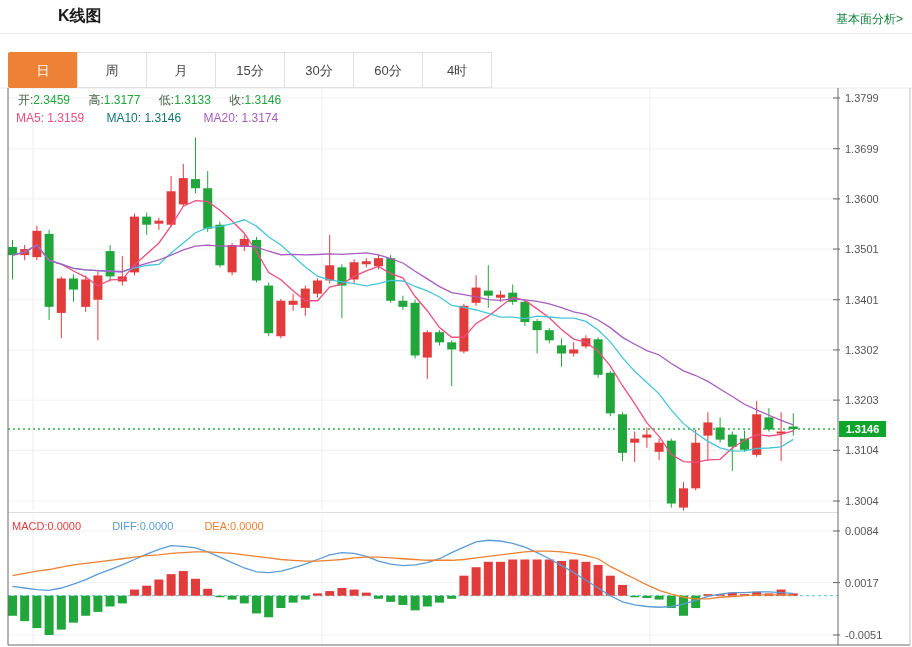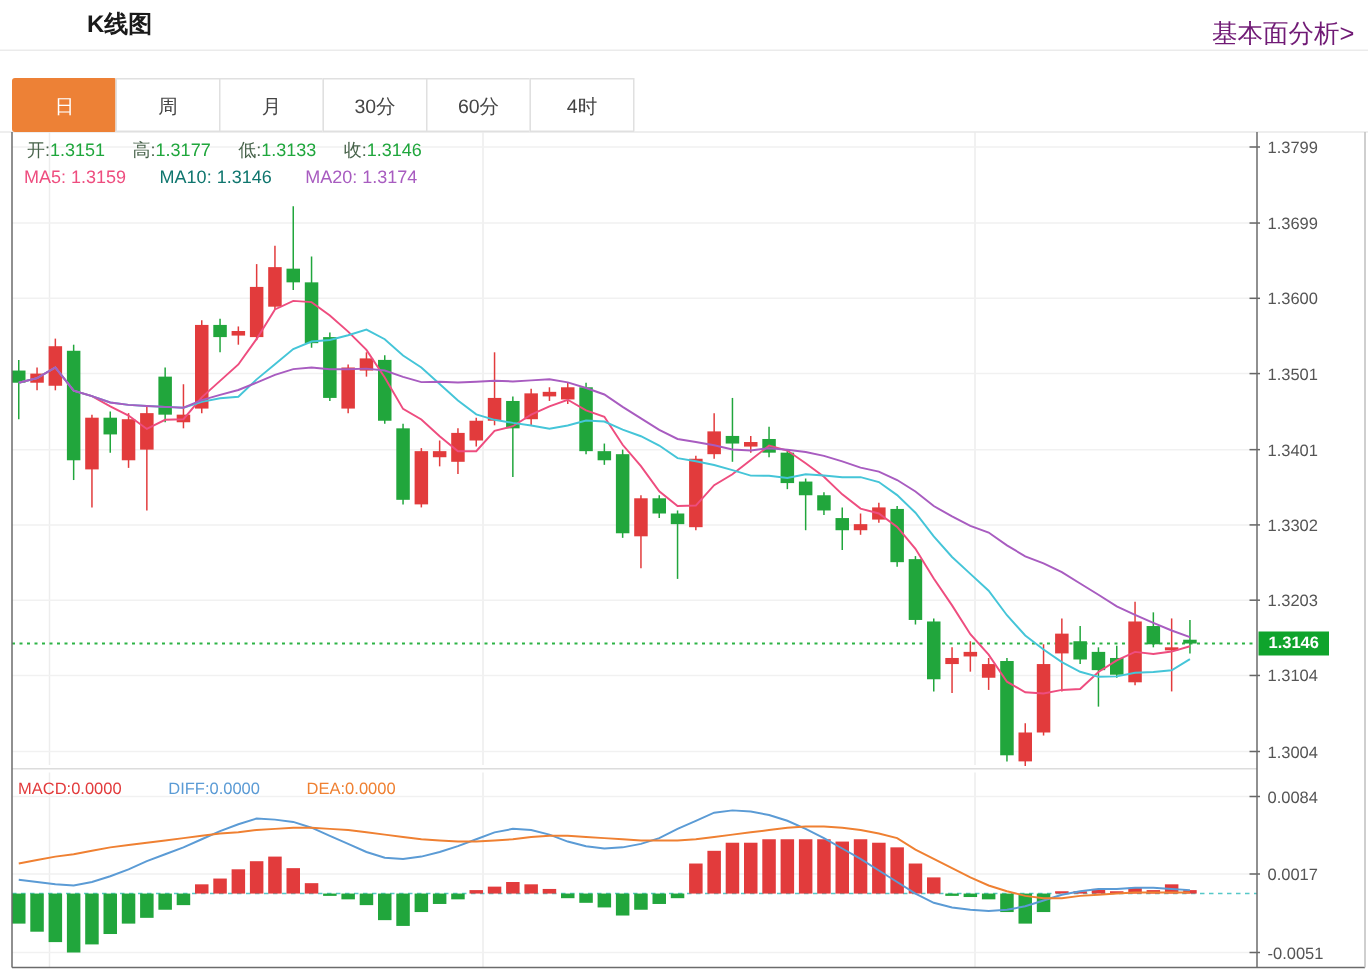--- a/index.html
+++ b/index.html
@@ -1,21 +1,21 @@
 <!DOCTYPE html>
 <html><head>
 <meta charset="utf-8">
 <style>
   html,body{margin:0;padding:0;background:#fff;}
   body{width:912px;height:647px;position:relative;overflow:hidden;
        font-family:"Liberation Sans","DejaVu Sans",sans-serif;}
   .layer{position:absolute;z-index:2;}
   #chart-svg{position:absolute;left:0;top:0;z-index:1;pointer-events:none;}
   .page-title{left:10px;top:6px;font-size:16px;font-weight:bold;color:#1a1a1a;margin-left:48px;}
-  .header-link{right:9px;top:11px;font-size:17px;color:#701a75;cursor:pointer;text-decoration:none;}
+  .header-link{right:9px;top:11px;font-size:12px;color:#15803d;cursor:pointer;text-decoration:none;}
   .header-sep{left:0;top:33px;width:912px;height:1px;background:#ebebeb;}
   .tabs{left:8px;top:52px;display:flex;}
   .tab{width:70px;height:36px;line-height:35px;text-align:center;font-size:13px;color:#454545;
        background:#fff;border:1px solid #e0e0e0;box-sizing:border-box;margin-left:-1px;cursor:pointer;}
   .tab:first-child{margin-left:0;}
   .tab.active{background:#ed8136;border-color:#ed8136;color:#fff;border-radius:2px;}
   .legend-ohlc{left:18px;top:92px;font-size:12px;white-space:nowrap;}
   .legend-ohlc .lab{color:#47624a;}
   .legend-ohlc .val{color:#1fa63c;margin-right:15px;}
   .legend-ma{left:16px;top:111px;font-size:12px;white-space:nowrap;}
@@ -282,27 +282,28 @@
   </svg>
 
 <div class="layer page-title">K线图</div>
 <a class="layer header-link">基本面分析&gt;</a>
 <div class="layer header-sep"></div>
 
 <div class="layer tabs">
   <div class="tab active">日</div>
   <div class="tab">周</div>
   <div class="tab">月</div>
+  <div class="tab">15分</div>
   <div class="tab">30分</div>
   <div class="tab">60分</div>
   <div class="tab">4时</div>
 </div>
 
 <div class="layer legend-ohlc">
-  <span class="lab">开:</span><span class="val">1.3151</span>
+  <span class="lab">开:</span><span class="val">2.3459</span>
   <span class="lab">高:</span><span class="val">1.3177</span>
   <span class="lab">低:</span><span class="val">1.3133</span>
   <span class="lab">收:</span><span class="val">1.3146</span>
 </div>
 
 <div class="layer legend-ma">
   <span class="pair" style="color: rgb(238, 77, 127); text-align: center;"><span>MA5:</span> <span>1.3159</span></span>
   <span class="pair" style="color: #0f766e; text-align: center;"><span>MA10:</span> <span>1.3146</span></span>
   <span class="pair" style="color: rgb(168, 92, 192); margin-top: 44px;"><span>MA20:</span> <span>1.3174</span></span>
 </div>

